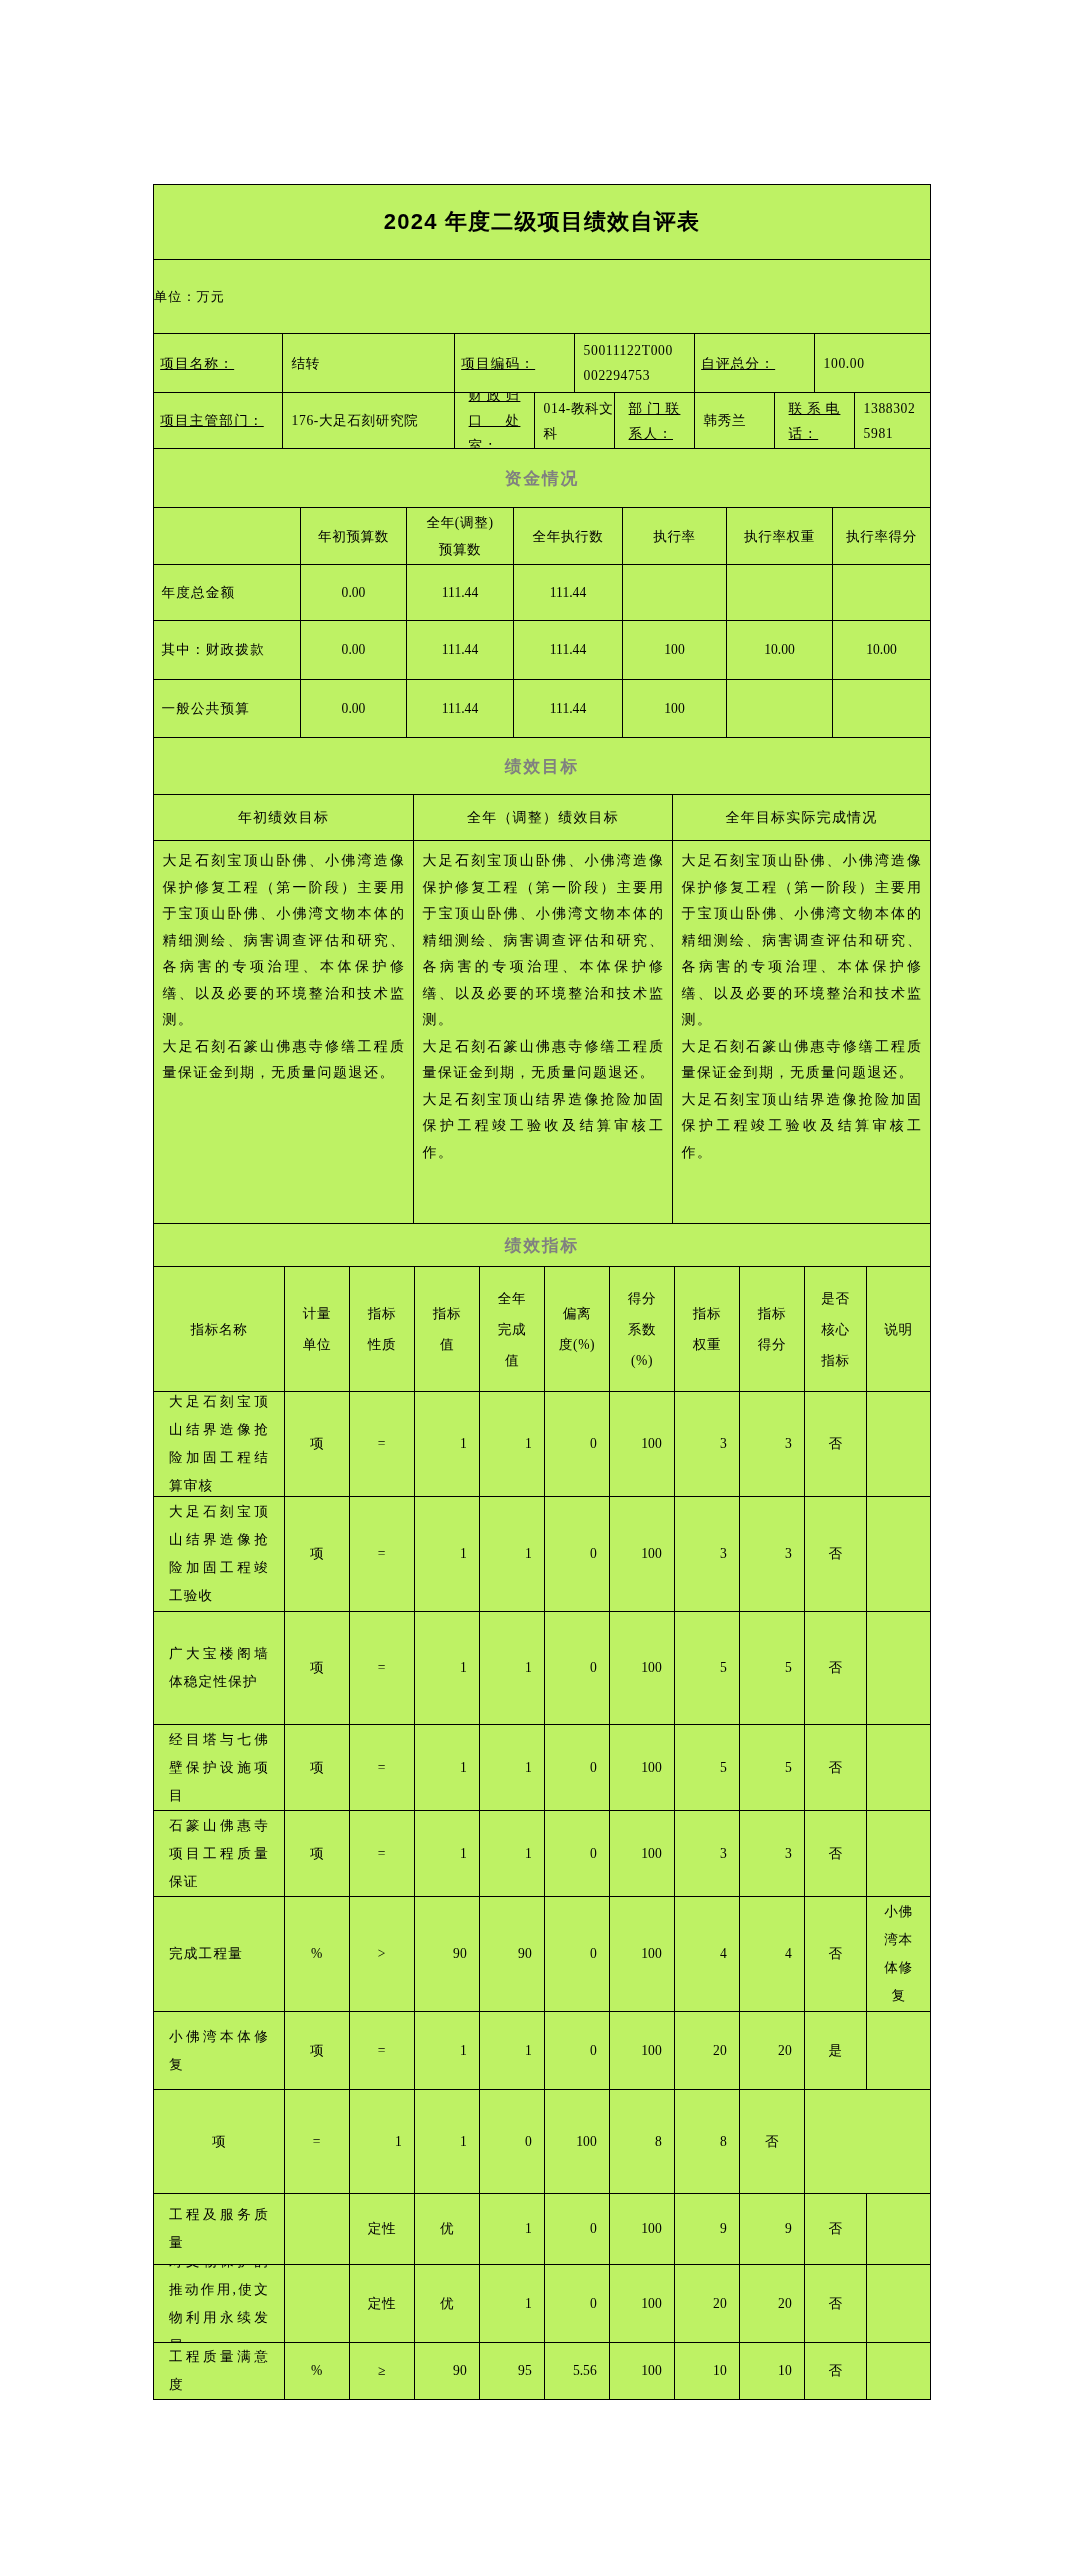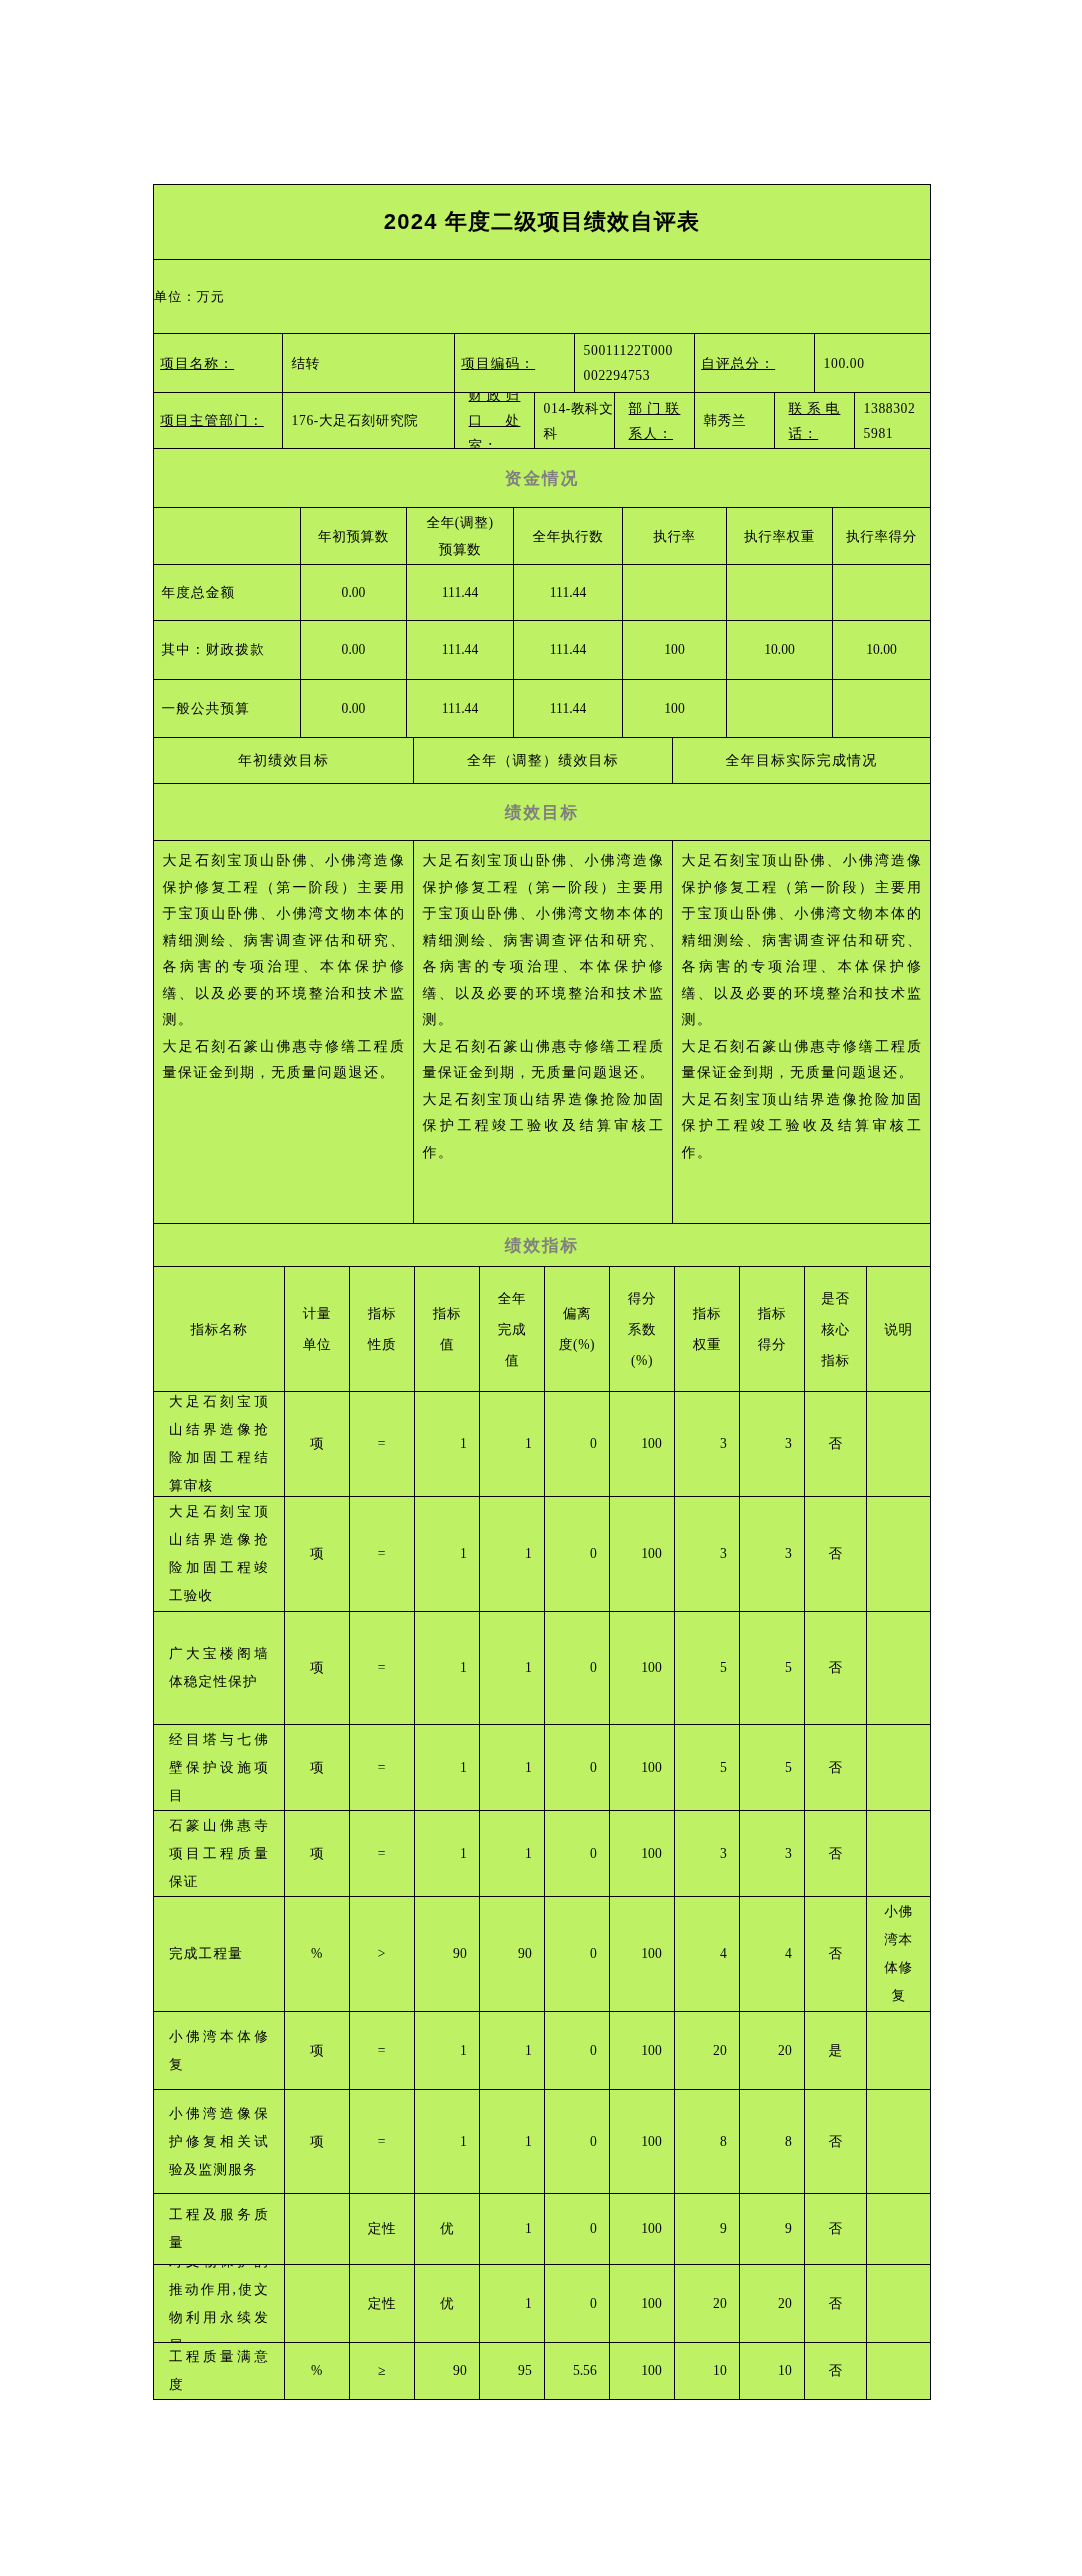--- a/index.html
+++ b/index.html
@@ -211,36 +211,36 @@
         </div>
         <div class="cell fnum">
           <div class="tx"></div>
         </div>
         <div class="cell fnum">
           <div class="tx"></div>
         </div>
       </div>
     </div>
 
+  <div class="row" style="height:57px">
+    <div class="cell sec">
+      <div class="tx">绩效目标</div>
+    </div>
+  </div>
   <div class="row cols-goal" style="height:46px" id="goal-headers">
       <div class="cell goalhdr">
         <div class="tx">年初绩效目标</div>
       </div>
       <div class="cell goalhdr">
         <div class="tx">全年（调整）绩效目标</div>
       </div>
       <div class="cell goalhdr">
         <div class="tx">全年目标实际完成情况</div>
       </div>
     </div>
-  <div class="row" style="height:57px">
-    <div class="cell sec">
-      <div class="tx">绩效目标</div>
-    </div>
-  </div>
   <div class="row cols-goal" style="height:383px" id="goal-body">
       <div class="cell goaltx">
         <div class="tx">大足石刻宝顶山卧佛、小佛湾造像保护修复工程（第一阶段）主要用于宝顶山卧佛、小佛湾文物本体的精细测绘、病害调查评估和研究、各病害的专项治理、本体保护修缮、以及必要的环境整治和技术监测。
 大足石刻石篆山佛惠寺修缮工程质量保证金到期，无质量问题退还。</div>
       </div>
       <div class="cell goaltx">
         <div class="tx">大足石刻宝顶山卧佛、小佛湾造像保护修复工程（第一阶段）主要用于宝顶山卧佛、小佛湾文物本体的精细测绘、病害调查评估和研究、各病害的专项治理、本体保护修缮、以及必要的环境整治和技术监测。
 大足石刻石篆山佛惠寺修缮工程质量保证金到期，无质量问题退还。
 大足石刻宝顶山结界造像抢险加固保护工程竣工验收及结算审核工作。</div>
       </div>
@@ -543,23 +543,20 @@
           <div class="tx">20</div>
         </div>
         <div class="cell ctr">
           <div class="tx">是</div>
         </div>
         <div class="cell note">
           <div class="tx"></div>
         </div>
       </div>
       <div class="row cols-ind" style="height: 104px;">
-        <div class="cell name">
-          <div class="tx">小佛湾造像保护修复相关试验及监测服务</div>
-        </div>
         <div class="cell ctr">
           <div class="tx">项</div>
         </div>
         <div class="cell ctr">
           <div class="tx">=</div>
         </div>
         <div class="cell num">
           <div class="tx">1</div>
         </div>
         <div class="cell num">

